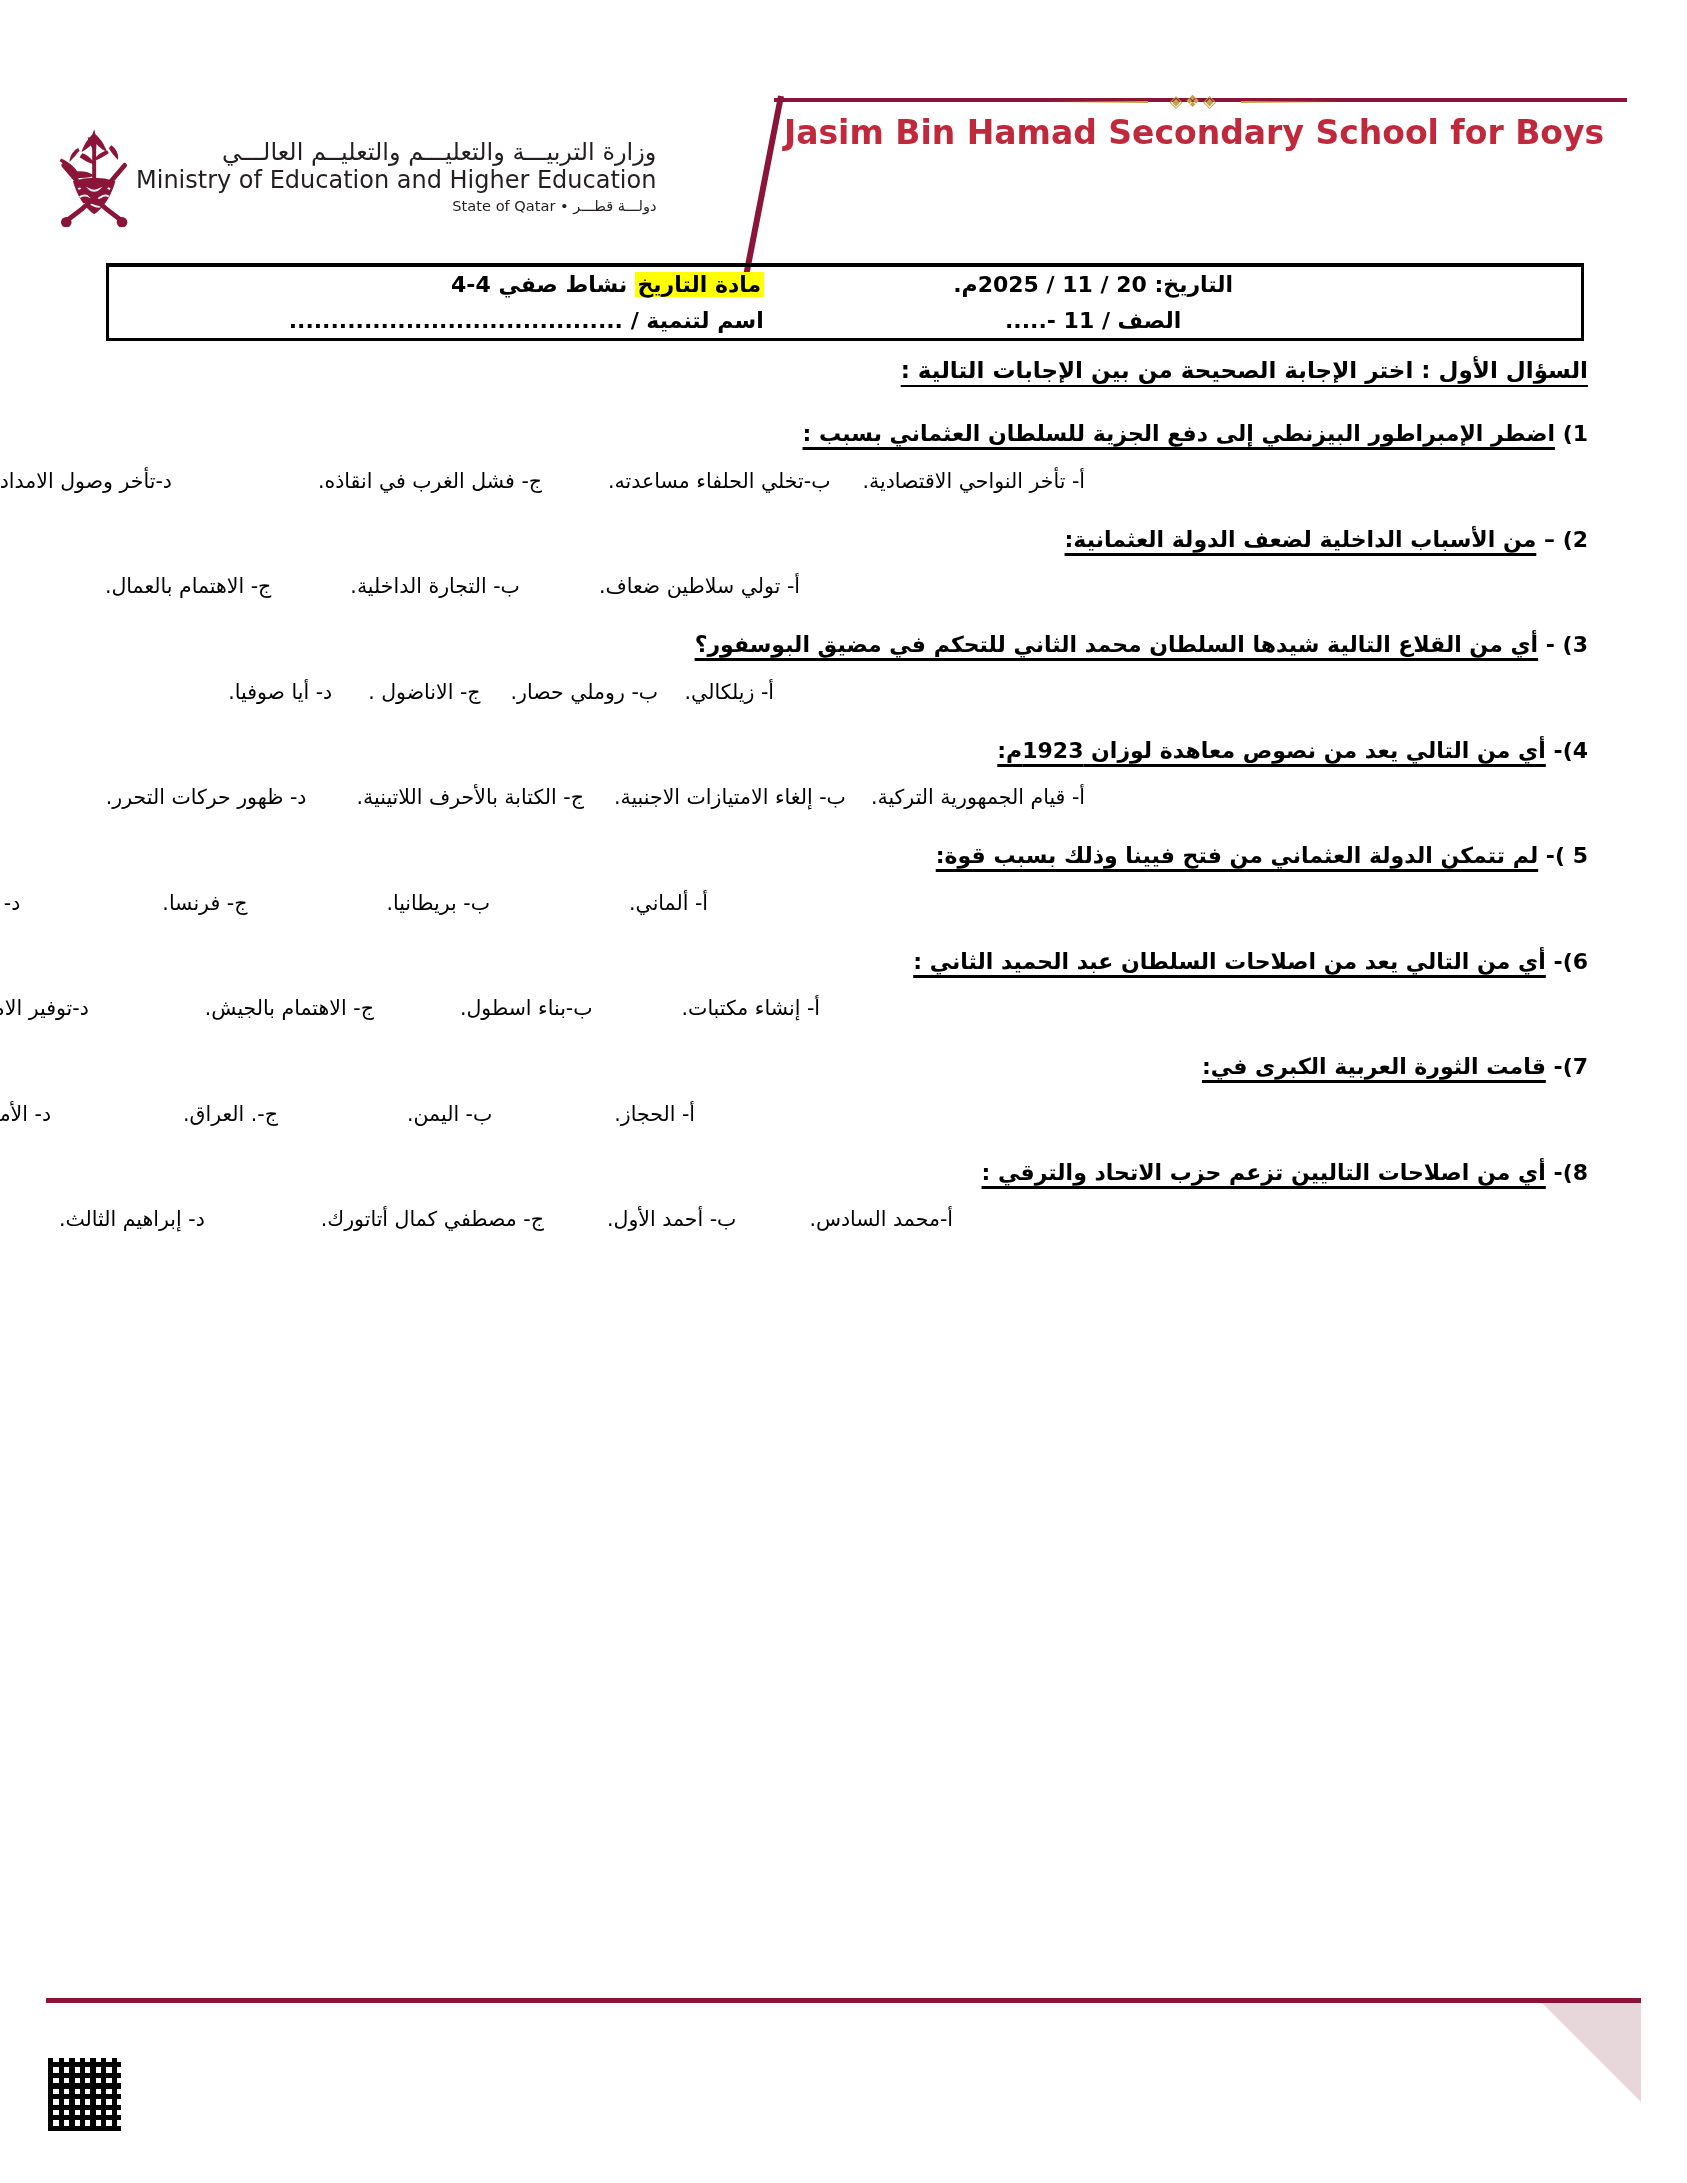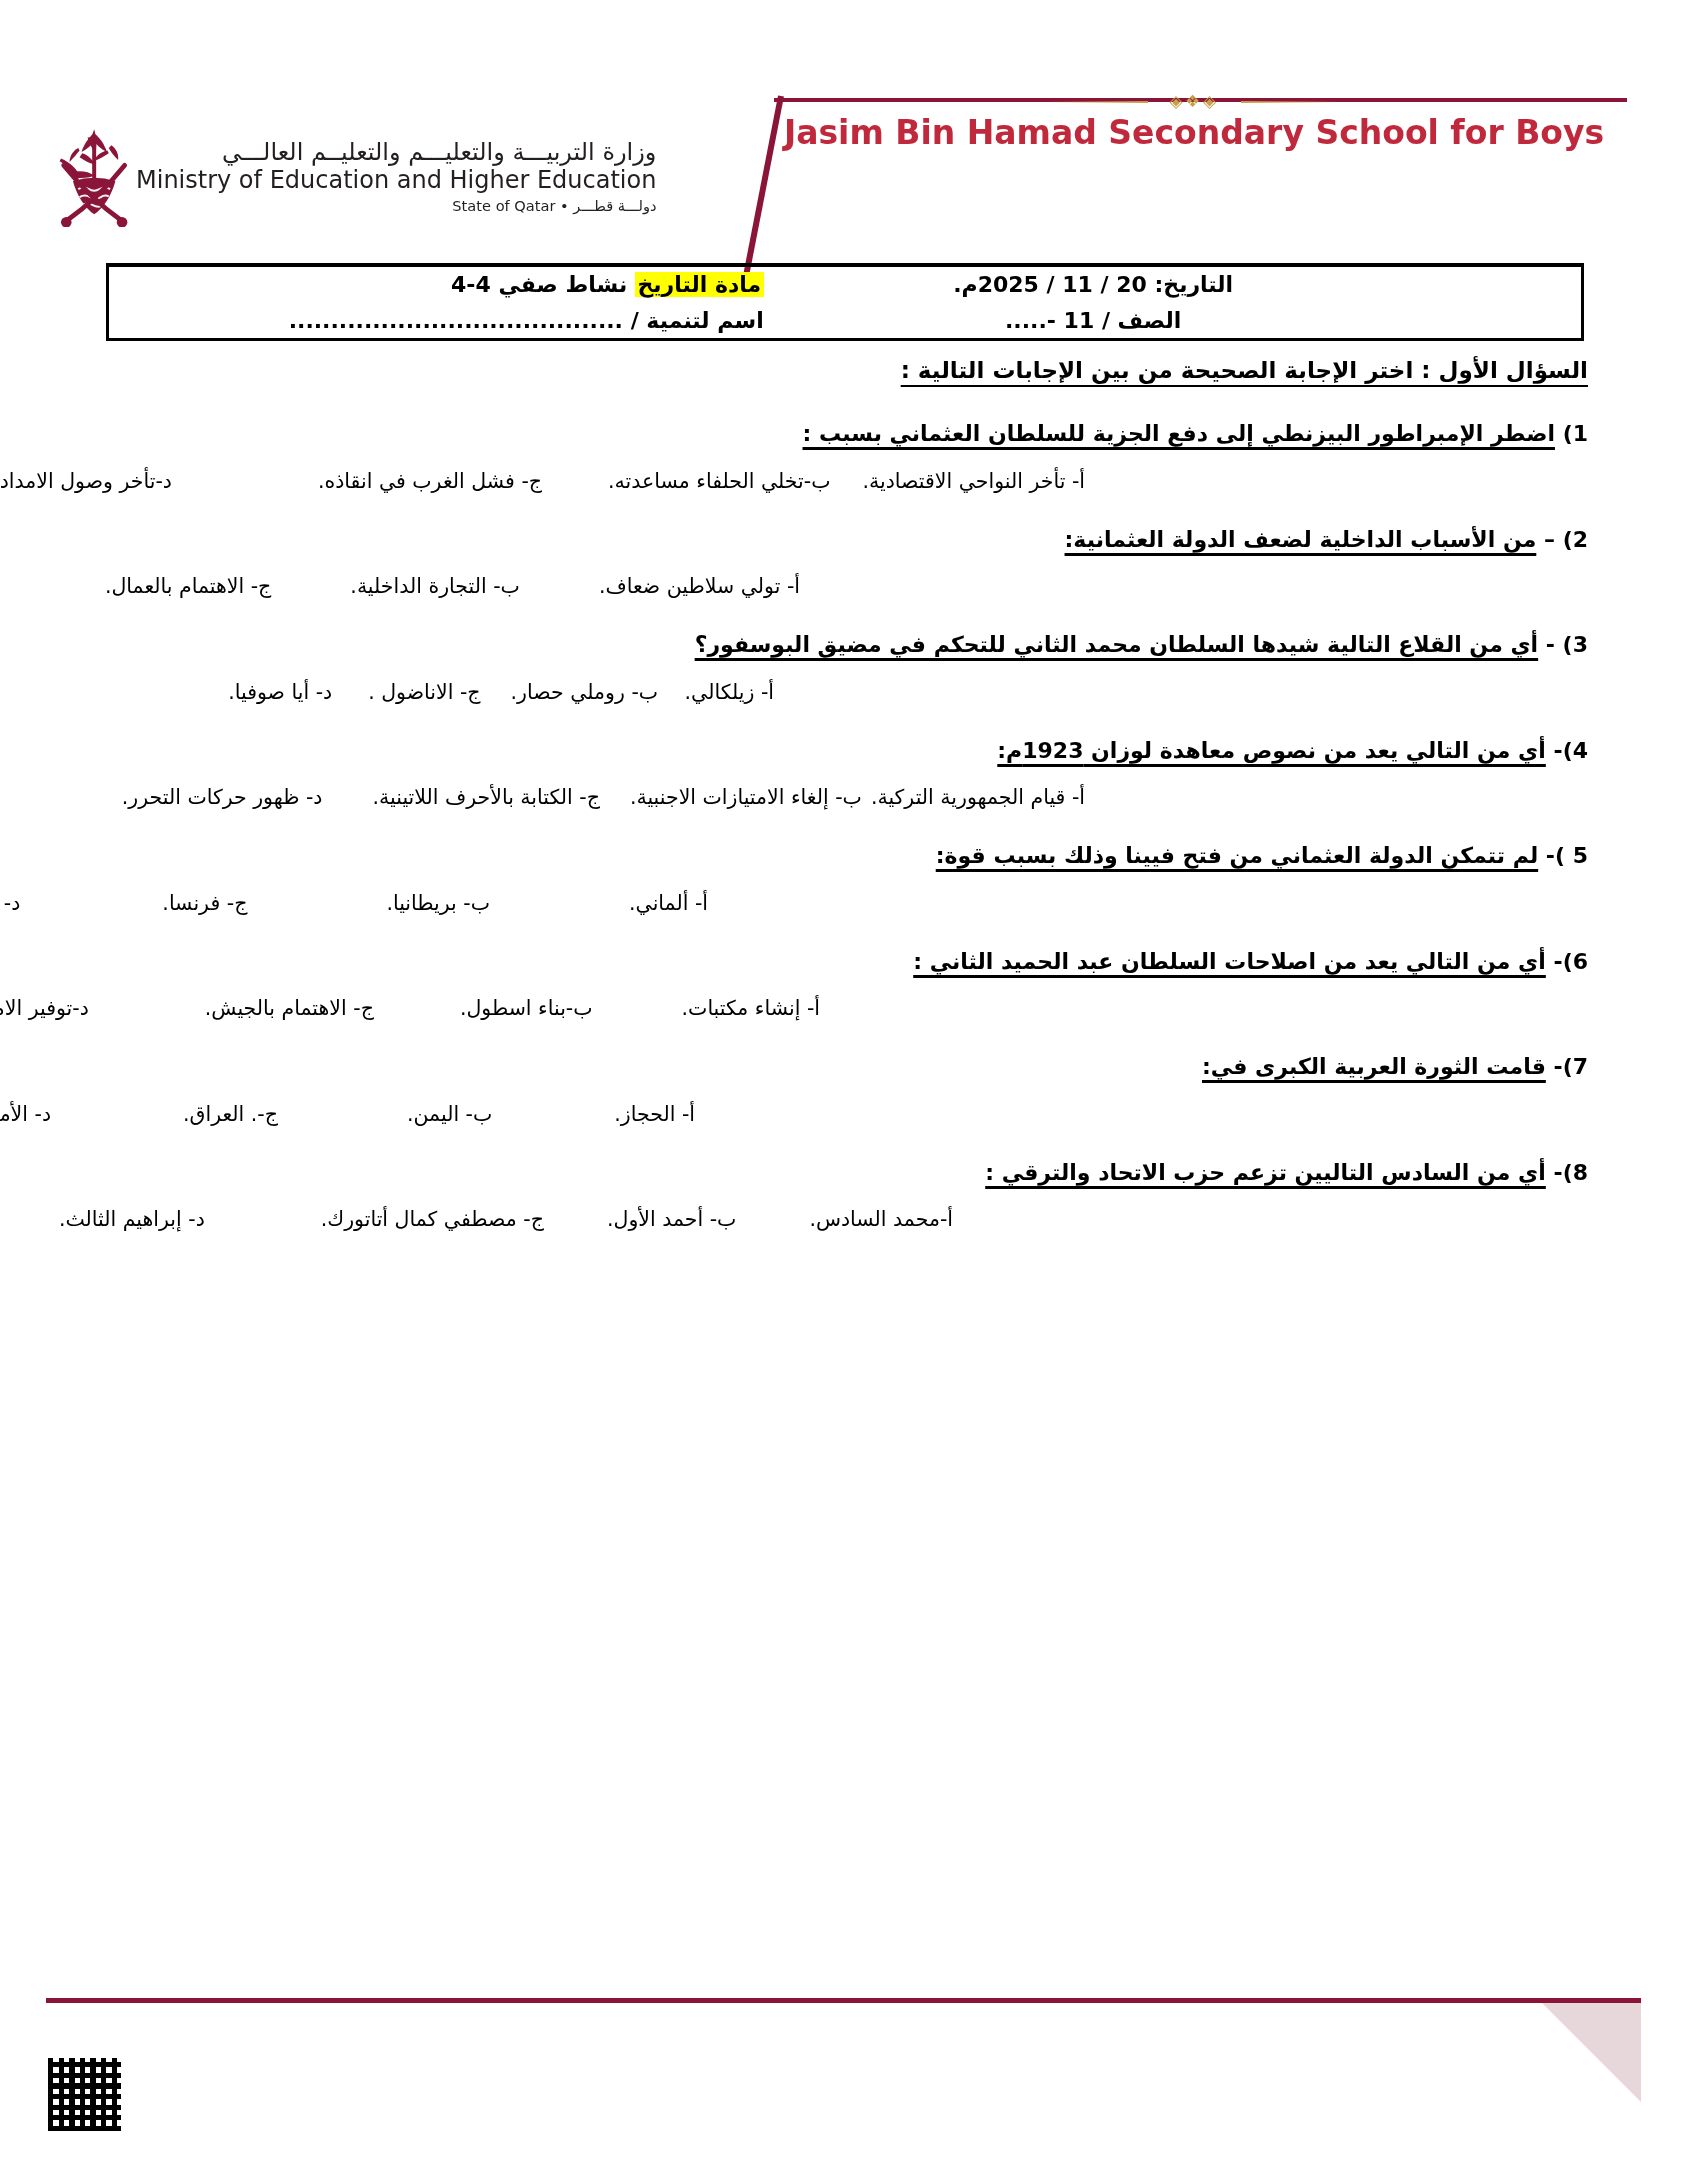--- a/index.html
+++ b/index.html
@@ -240,21 +240,21 @@
   .opts-2 .opt:nth-child(2) { margin-right: 79px; }
   .opts-2 .opt:nth-child(3) { margin-right: 79px; }
   .opts-2 .opt:nth-child(4) { margin-right: 126px; }
 
   .opts-3 .opt:nth-child(1) { margin-right: 774px; }
   .opts-3 .opt:nth-child(2) { margin-right: 26.5px; }
   .opts-3 .opt:nth-child(3) { margin-right: 30px; }
   .opts-3 .opt:nth-child(4) { margin-right: 36px; }
 
   .opts-4 .opt:nth-child(1) { margin-right: 463px; }
-  .opts-4 .opt:nth-child(2) { margin-right: 9px; }
+  .opts-4 .opt:nth-child(2) { margin-right: 25px; }
   .opts-4 .opt:nth-child(3) { margin-right: 30px; }
   .opts-4 .opt:nth-child(4) { margin-right: 50px; }
 
   .opts-5 .opt:nth-child(1) { margin-right: 840px; }
   .opts-5 .opt:nth-child(2) { margin-right: 139px; }
   .opts-5 .opt:nth-child(3) { margin-right: 139px; }
   .opts-5 .opt:nth-child(4) { margin-right: 142px; }
 
   .opts-6 .opt:nth-child(1) { margin-right: 728px; }
   .opts-6 .opt:nth-child(2) { margin-right: 89px; }
@@ -495,21 +495,21 @@
         <span class="opt">أ- الحجاز.</span>
         <span class="opt">ب- اليمن.</span>
         <span class="opt">ج-. العراق.</span>
         <span class="opt">د- الأمارات.</span>
       </div>
     </div>
 
     <div class="q-block">
       <div class="q-stem">
         <span class="q-num">8)-</span>
-        <span class="q-underline">أي من السادس التاليين تزعم  حزب الاتحاد والترقي :</span>
+        <span class="q-underline">أي من اصلاحات التاليين تزعم  حزب الاتحاد والترقي :</span>
       </div>
       <div class="q-options opts-8">
         <span class="opt">أ-محمد السادس.</span>
         <span class="opt">ب- أحمد الأول.</span>
         <span class="opt">ج- مصطفي كمال أتاتورك.</span>
         <span class="opt">د- إبراهيم الثالث.</span>
       </div>
     </div>
 
   </div>

